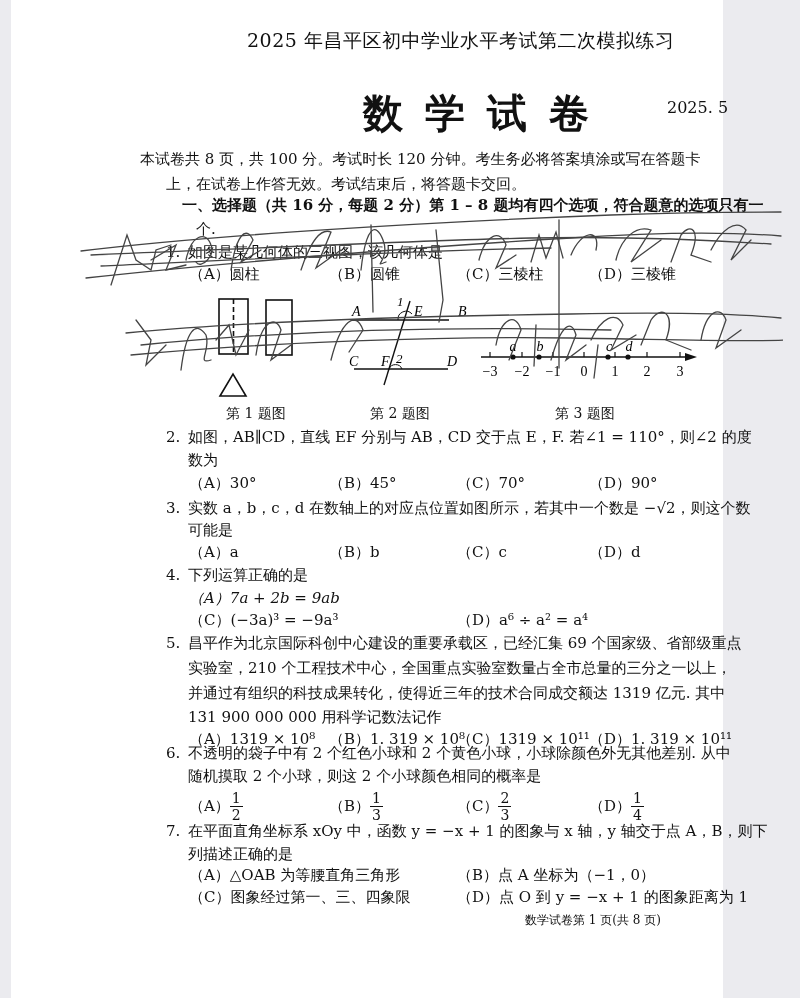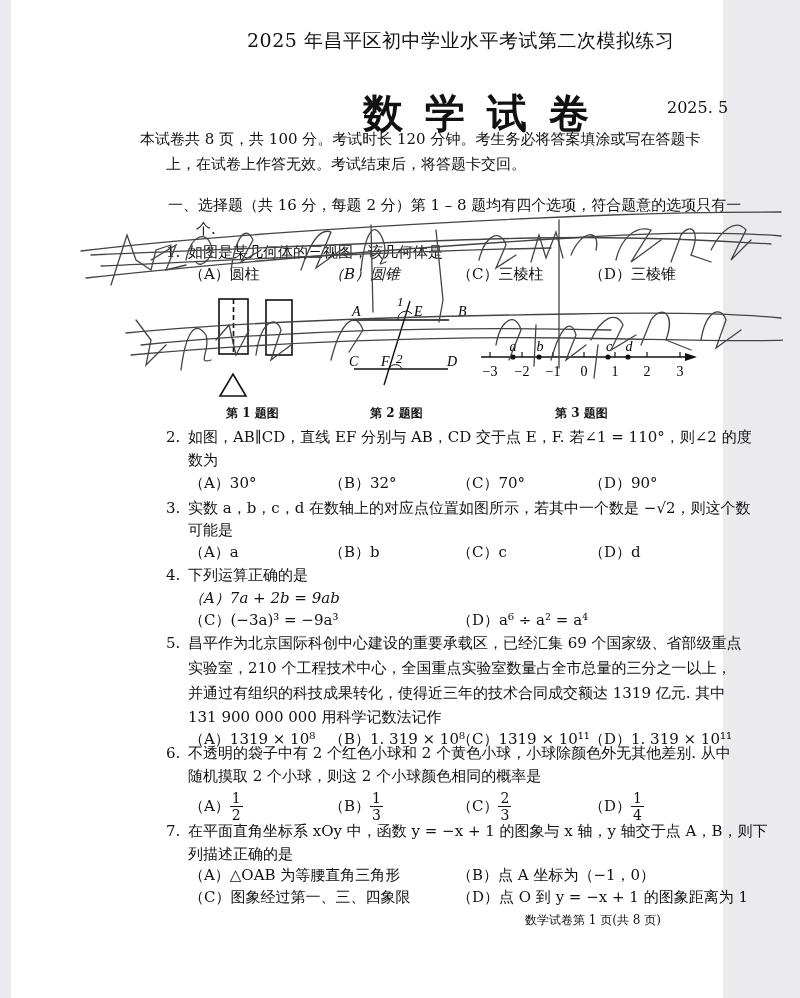--- a/index.html
+++ b/index.html
@@ -10,50 +10,50 @@
     color:#111;
   }
   .page {
     position:absolute; left:11px; top:0; width:712px; height:998px;
     background:#ffffff;
   }
   .abs { position:absolute; white-space:nowrap; }
   .subtitle { left:236px; top:28px; font-size:19px; letter-spacing:0.5px; }
   .title { left:352px; top:86px; font-size:40px; font-weight:bold; letter-spacing:22px; }
   .date { left:656px; top:98px; font-size:16px; }
-  .intro { font-size:15px; }
+  .intro { font-size:15px;margin-top:20px; }
   .q { font-size:15px; }
   .qnum { display:inline-block; width:22px; }
   .opt { font-size:15px; }
-  .fig-caption { font-size:12px;font-weight:bold; }
+  .fig-caption { font-size:14px; }
   .frac { display:inline-flex; flex-direction:column; align-items:center; vertical-align:middle; font-size:14px; line-height:16px; }
   .frac .num { border-bottom:1px solid #111; padding:0 2px; }
   svg { position:absolute; }
   .footer { font-size:12px; }
 </style>
 </head>
 <body>
 
 <div class="page">
 
   <div class="abs subtitle">2025 年昌平区初中学业水平考试第二次模拟练习</div>
   <div class="abs title">数学试卷</div>
   <div class="abs date">2025. 5</div>
 
   <div class="abs intro" style="left:129px; top:130px;">本试卷共 8 页，共 100 分。考试时长 120 分钟。考生务必将答案填涂或写在答题卡</div>
   <div class="abs intro" style="left:155px; top:155px;">上，在试卷上作答无效。考试结束后，将答题卡交回。</div>
 
-  <div class="abs q" style="left:157px; top:196px; font-weight:normal;">一、选择题（共 16 分，每题 2 分）第 1 – 8 题均有四个选项，符合题意的选项只有一</div>
+  <div class="abs q" style="left:171px; top:196px; font-weight:bold;">一、选择题（共 16 分，每题 2 分）第 1 – 8 题均有四个选项，符合题意的选项只有一</div>
   <div class="abs q" style="left:185px; top:220px;">个.</div>
 
   <div class="abs q" style="left:155px; top:243px;">
     <span class="qnum">1.</span><span>如图是某几何体的三视图，该几何体是</span>
   </div>
   <div class="abs opt" style="left:178px; top:265px;">（A）圆柱</div>
-  <div class="abs opt" style="left:318px; top:265px;font-style:italic;">（B）圆锥</div>
+  <div class="abs opt" style="left:318px; top:265px;">（B）圆锥</div>
   <div class="abs opt" style="left:446px; top:265px;">（C）三棱柱</div>
   <div class="abs opt" style="left:578px; top:265px;">（D）三棱锥</div>
 
   <svg style="left:0; top:0;" width="772" height="420">
     <rect x="208" y="299" width="29" height="55" fill="none" stroke="#111" stroke-width="1.6"></rect>
     <line x1="222.5" y1="299" x2="222.5" y2="354" stroke="#111" stroke-width="1.6" stroke-dasharray="5,3"></line>
     <rect x="255" y="300" width="26" height="55" fill="none" stroke="#111" stroke-width="1.6"></rect>
     <polygon points="209,396 222,374 235,396" fill="none" stroke="#111" stroke-width="1.6"></polygon>
   </svg>
   <div class="abs fig-caption" style="left:215px; top:405px;">第 1 题图</div>
@@ -109,21 +109,21 @@
       <text x="618" y="351">d</text>
     </g>
   </svg>
   <div class="abs fig-caption" style="left:544px; top:405px;">第 3 题图</div>
 
   <div class="abs q" style="left:155px; top:428px;">
     <span class="qnum">2.</span><span>如图，AB∥CD，直线 EF 分别与 AB，CD 交于点 E，F. 若∠1 = 110°，则∠2 的度</span>
   </div>
   <div class="abs q" style="left:177px; top:451px;">数为</div>
   <div class="abs opt" style="left:178px; top:474px;">（A）30°</div>
-  <div class="abs opt" style="left:318px; top:474px;">（B）32°</div>
+  <div class="abs opt" style="left:318px; top:474px;">（B）45°</div>
   <div class="abs opt" style="left:446px; top:474px;">（C）70°</div>
   <div class="abs opt" style="left:578px; top:474px;">（D）90°</div>
 
   <div class="abs q" style="left:155px; top:499px;">
     <span class="qnum">3.</span><span>实数 a，b，c，d 在数轴上的对应点位置如图所示，若其中一个数是 −√2，则这个数</span>
   </div>
   <div class="abs q" style="left:177px; top:521px;">可能是</div>
   <div class="abs opt" style="left:178px; top:543px;">（A）a</div>
   <div class="abs opt" style="left:318px; top:543px;">（B）b</div>
   <div class="abs opt" style="left:446px; top:543px;">（C）c</div>

